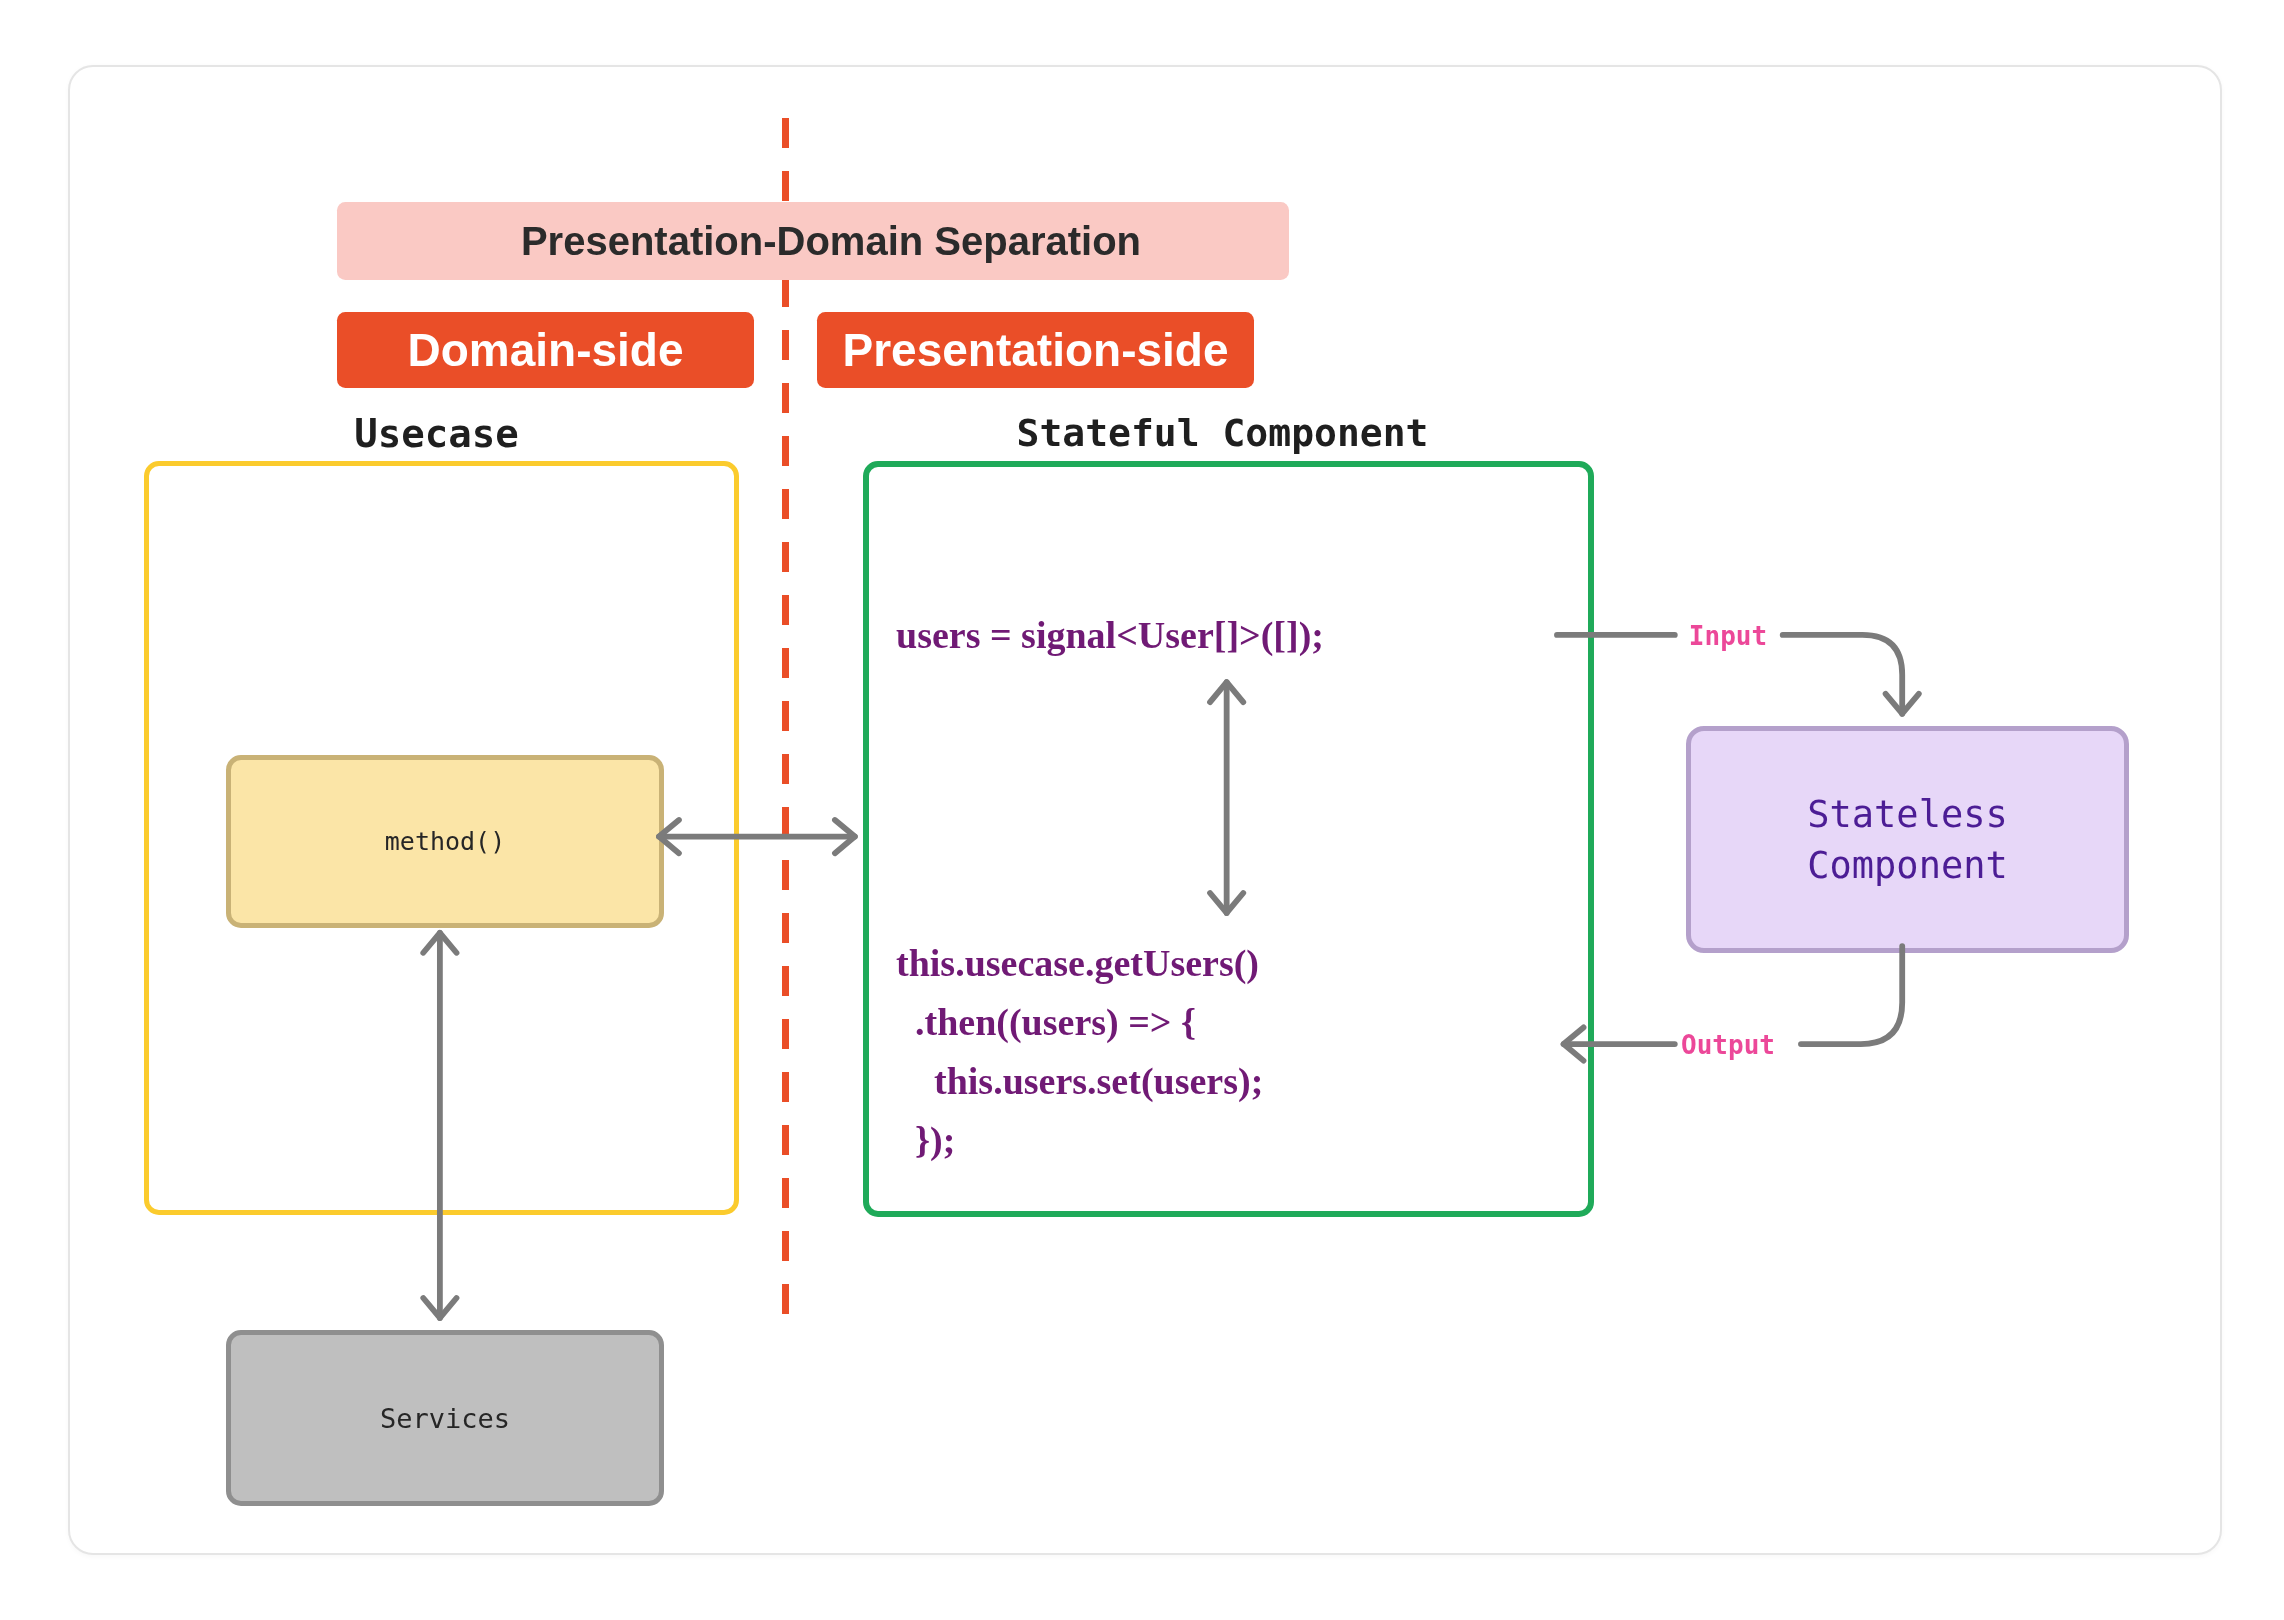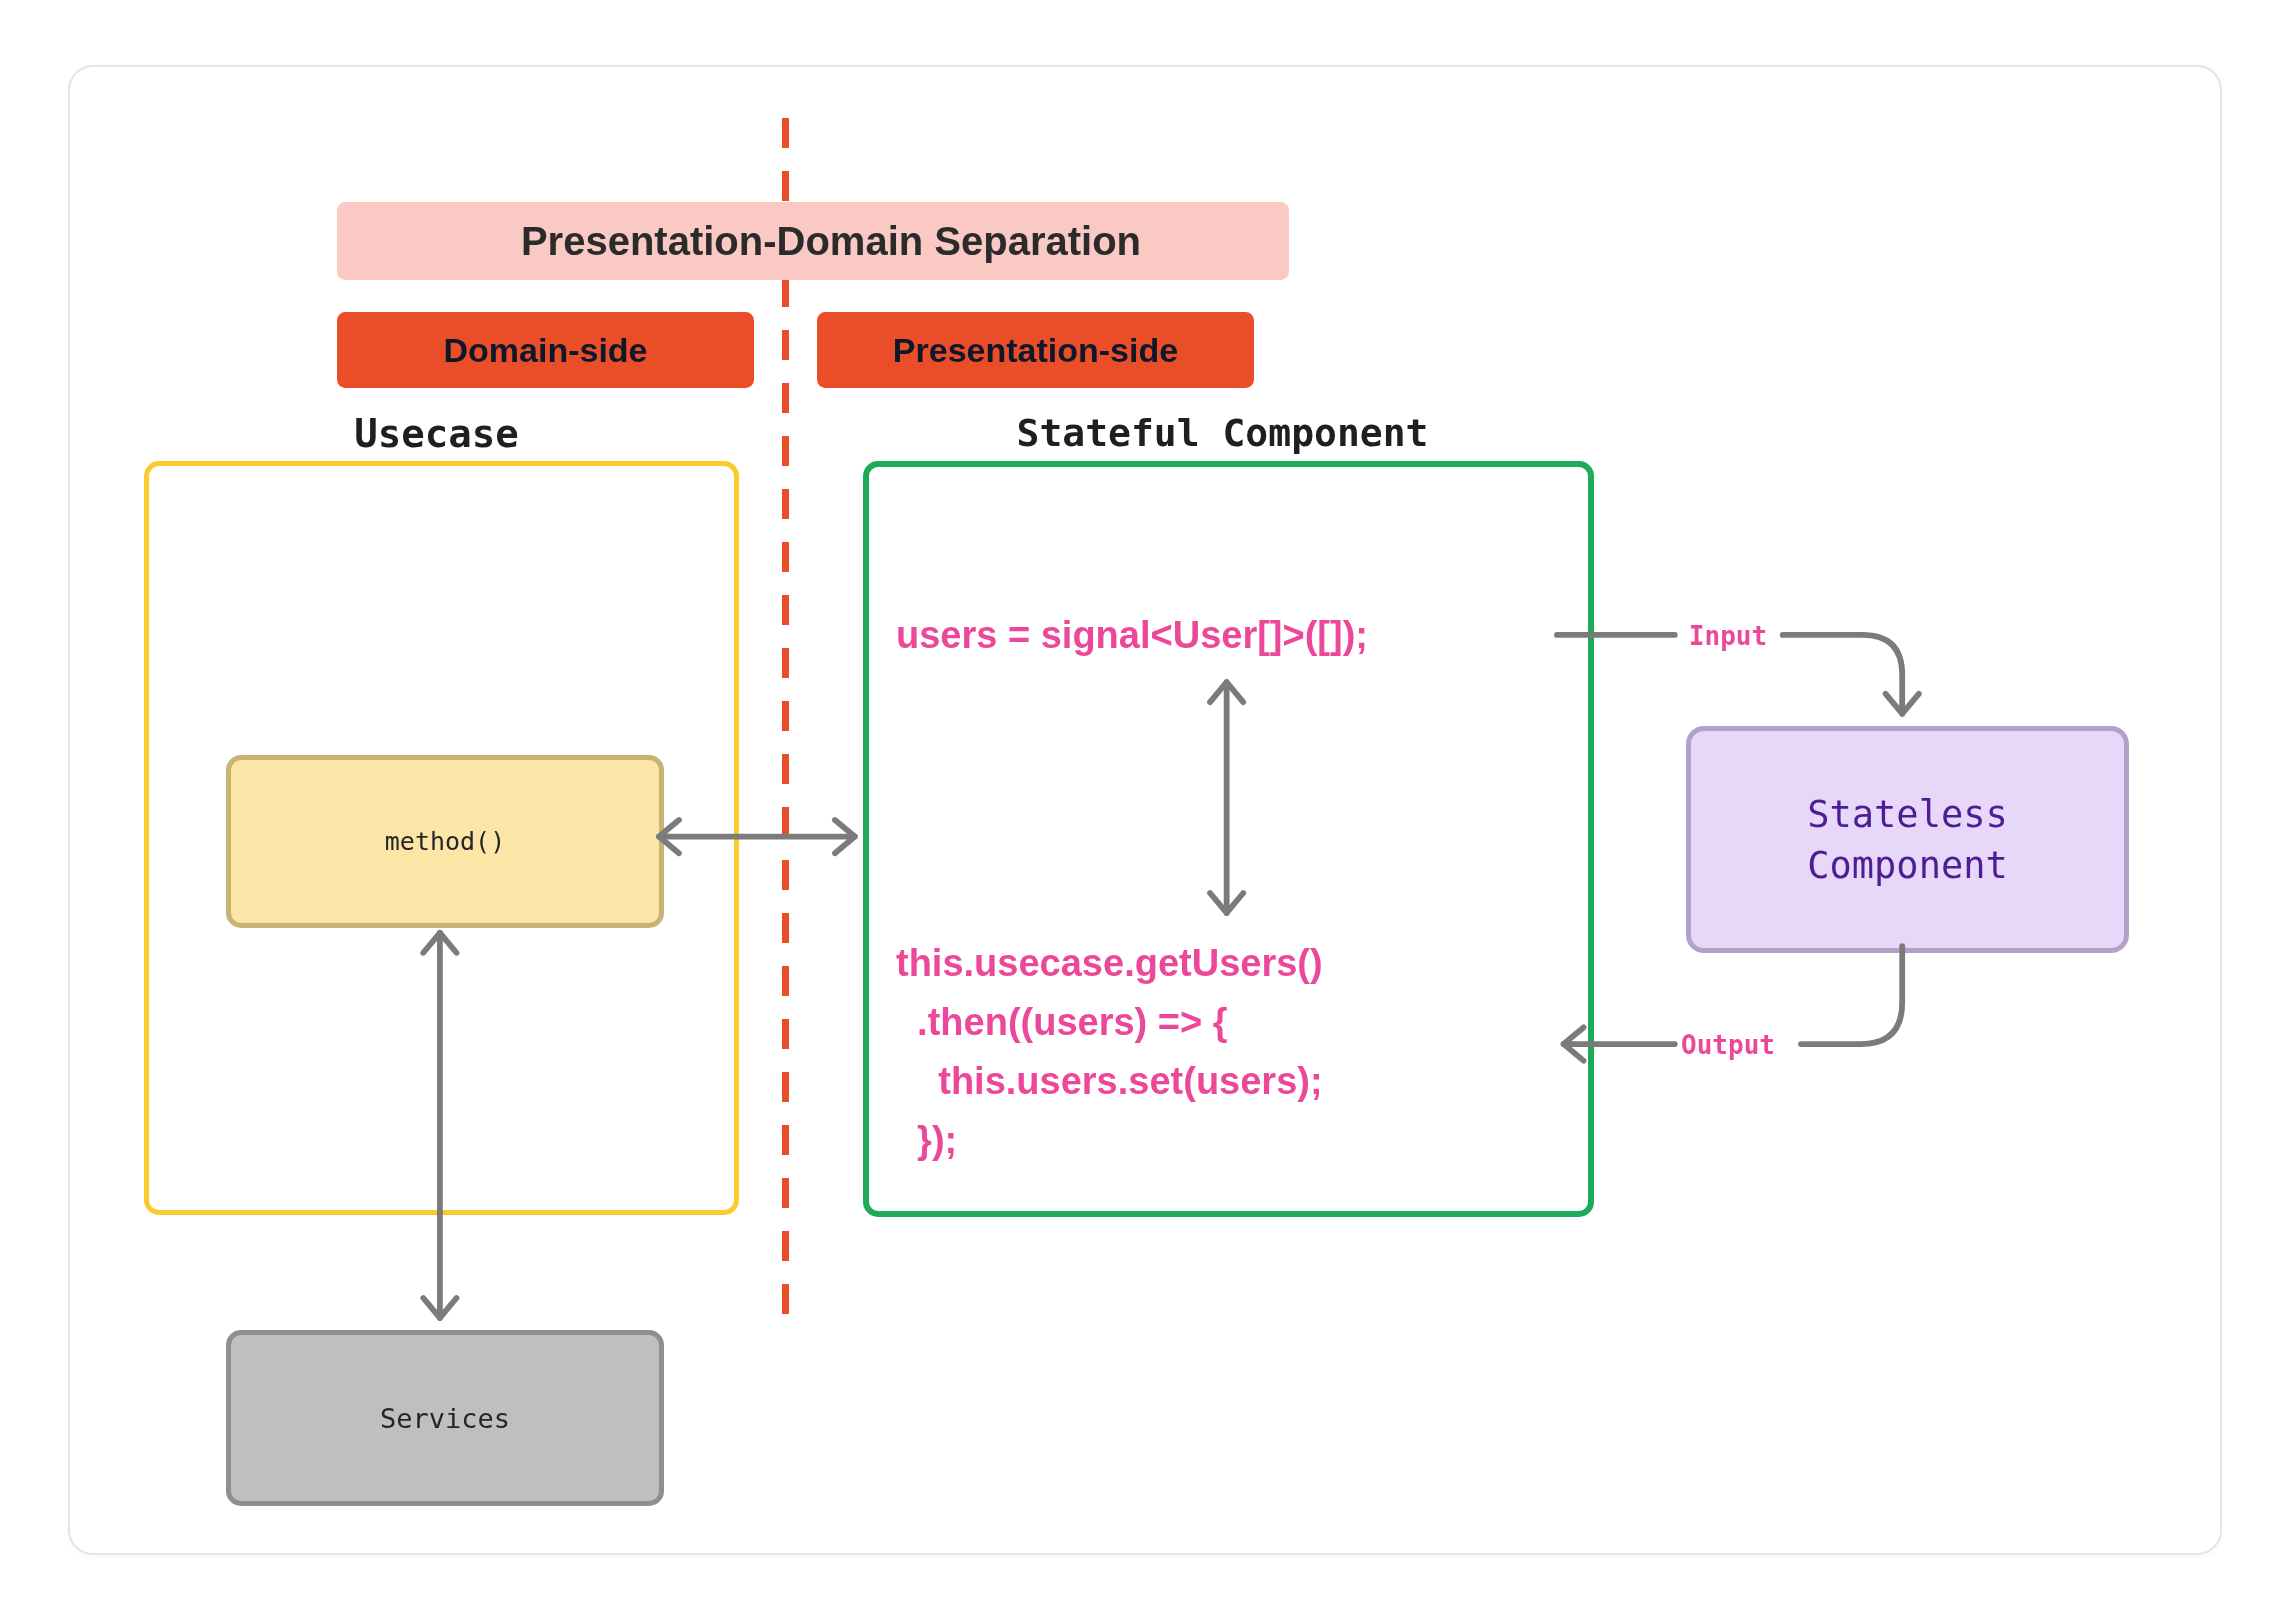--- a/index.html
+++ b/index.html
@@ -38,22 +38,22 @@
   }
   .banner.pink {
     left: 337px; top: 202px; width: 916px; height: 78px;
     background: var(--pink-banner);
     color: #2b2b2b;
     font-size: 40px;
     padding-left: 36px;
   }
   .banner.red {
     background: var(--accent-red);
-    color: #0f172a;
-    font-size: 34px;
+    color: #ffffff;
+    font-size: 46px;
   }
   .banner.domain { left: 337px; top: 312px; width: 417px; height: 76px; }
   .banner.presentation { left: 817px; top: 312px; width: 437px; height: 76px; }
 
   .section-label {
     top: 408px; height: 50px;
     display: flex; align-items: center; justify-content: center;
     font-family: "DejaVu Sans Mono", monospace;
     font-weight: bold;
     color: #1f1f1f;
@@ -104,23 +104,23 @@
     border-radius: 18px;
     font-size: 37px; font-weight: 500;
     line-height: 51px;
     color: #4c1d95;
     text-align: center;
     white-space: pre-line;
     z-index: 2;
   }
 
   .code {
-    font-family: Liberation Sans, sans-serif;
-    font-weight: bold;
-    color: #ec4899;
+    font-family: Liberation Serif, serif;
+    font-weight: bold;
+    color: #701a75;
     font-size: 38px;
     white-space: pre;
     z-index: 3;
   }
   .code.signal-line { left: 896px; top: 608px; line-height: 55px; }
   .code.call-block  { left: 896px; top: 934px; line-height: 59px; }
 
   .flow-label {
     width: 166px; height: 37px;
     display: flex; align-items: center; justify-content: center;

